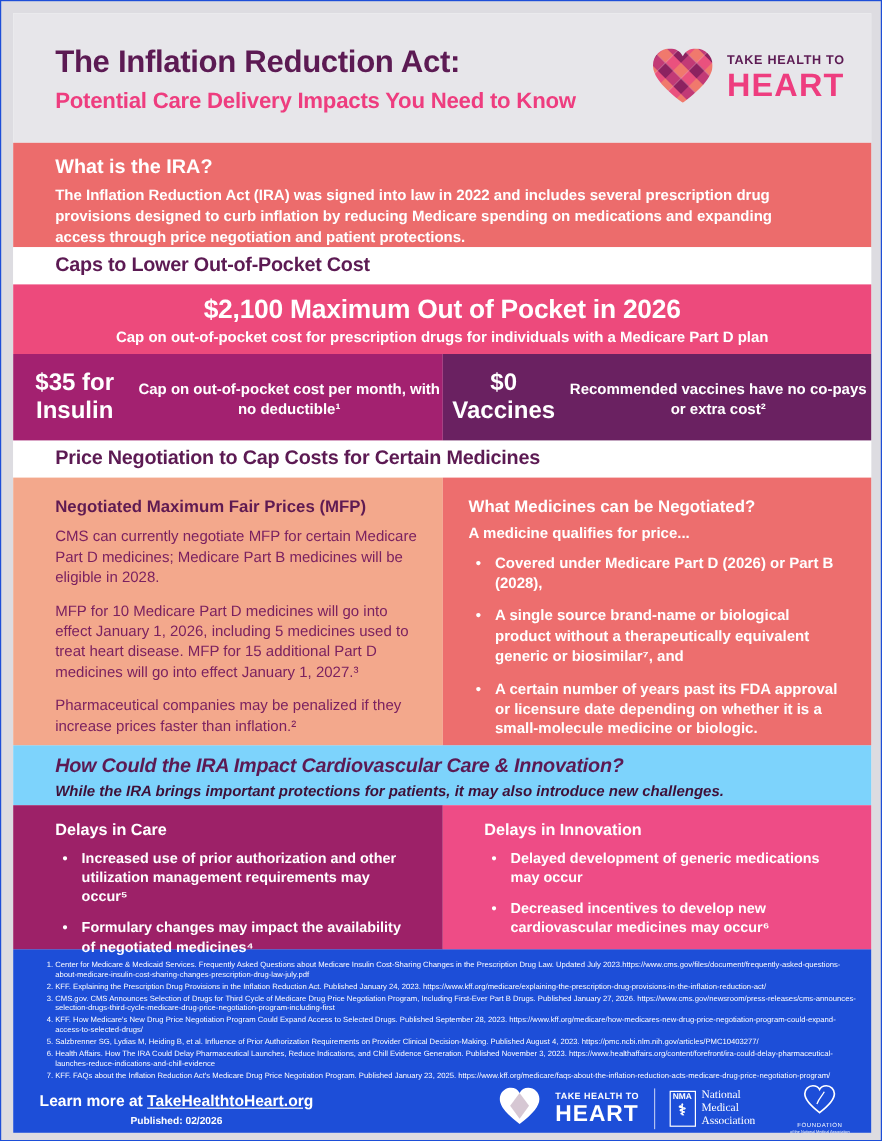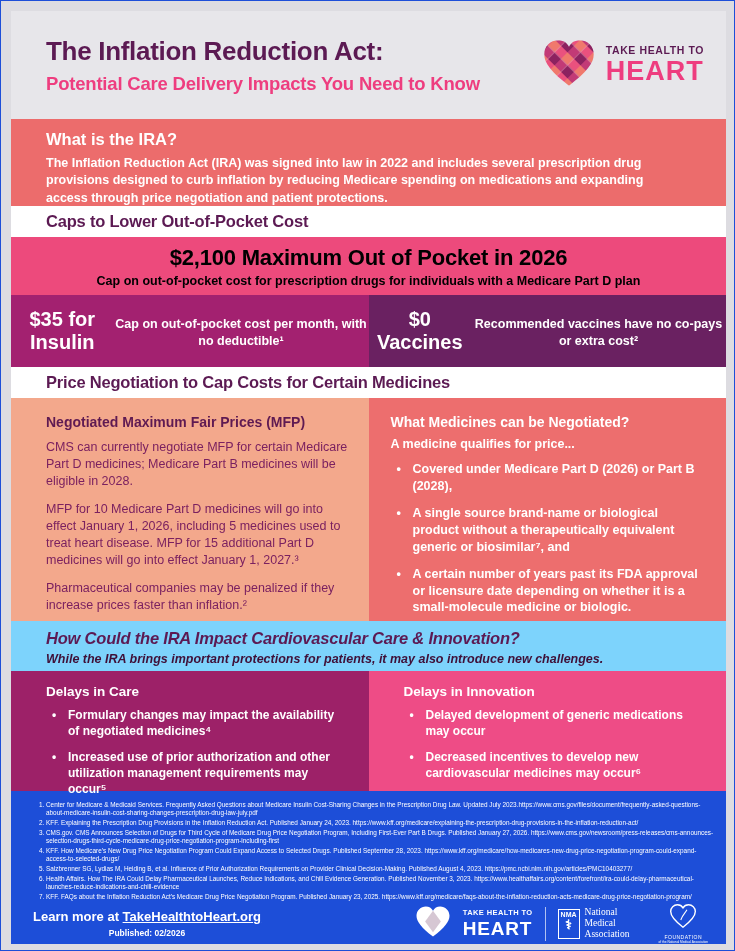--- a/index.html
+++ b/index.html
@@ -22,21 +22,21 @@
   
   .what-ira{ height:87px; background:#ec6c6c; color:#fff; padding:11px 40px 0 35px; }
   .what-ira h3{ font-size:16.5px; font-weight:bold; }
   .what-ira p{ font-size:12.5px; font-weight:bold; line-height:1.38; margin-top:6px; max-width:652px; }
 
   
   .strip{ height:31px; background:#fff; display:flex; align-items:center; padding-left:35px; }
   .strip h3, .impact-strip h3{ font-size:16.5px; font-weight:bold; color:#5c1a53; letter-spacing:-0.2px; }
 
   
-  .banner{ height:58px; background:#ed4a7c; color:#000000; display:flex; flex-direction:column; align-items:center; justify-content:center; text-align:center; }
+  .banner{ height:58px; background:#ed4a7c; color:#ffffff; display:flex; flex-direction:column; align-items:center; justify-content:center; text-align:center; }
   .banner-title{ font-size:22px; font-weight:bold; letter-spacing:-0.2px; }
   .banner-sub{ font-size:12.5px; font-weight:bold; margin-top:3px; }
 
   .cells{ display:flex; height:72px; color:#fff; text-align:center; }
   .cell{ width:50%; display:flex; flex-direction:row; align-items:center; justify-content:center; }
   .cell-insulin{ background:#a32170; }
   .cell-vaccines{ background:#6a2161; }
   .cell-title{ font-size:20px; font-weight:bold; }
   .cell-sub{ font-size:12.5px; font-weight:bold; line-height:1.3; margin-top:3px; max-width:255px; }
 
@@ -167,22 +167,22 @@
 
   <div class="impact-strip">
     <h3>How Could the IRA Impact Cardiovascular Care &amp; Innovation?</h3>
     <p>While the IRA brings important protections for patients, it may also introduce new challenges.</p>
   </div>
 
   <div class="delay-cols">
     <div class="delay delay-care">
       <h4>Delays in Care</h4>
       <ul class="blist">
+        <li>Increased use of prior authorization and other utilization management requirements may occur⁵</li>
         <li>Formulary changes may impact the availability of negotiated medicines⁴</li>
-        <li>Increased use of prior authorization and other utilization management requirements may occur⁵</li>
       </ul>
     </div>
     <div class="delay delay-innov">
       <h4>Delays in Innovation</h4>
       <ul class="blist">
         <li>Delayed development of generic medications may occur</li>
         <li>Decreased incentives to develop new cardiovascular medicines may occur⁶</li>
       </ul>
     </div>
   </div>

